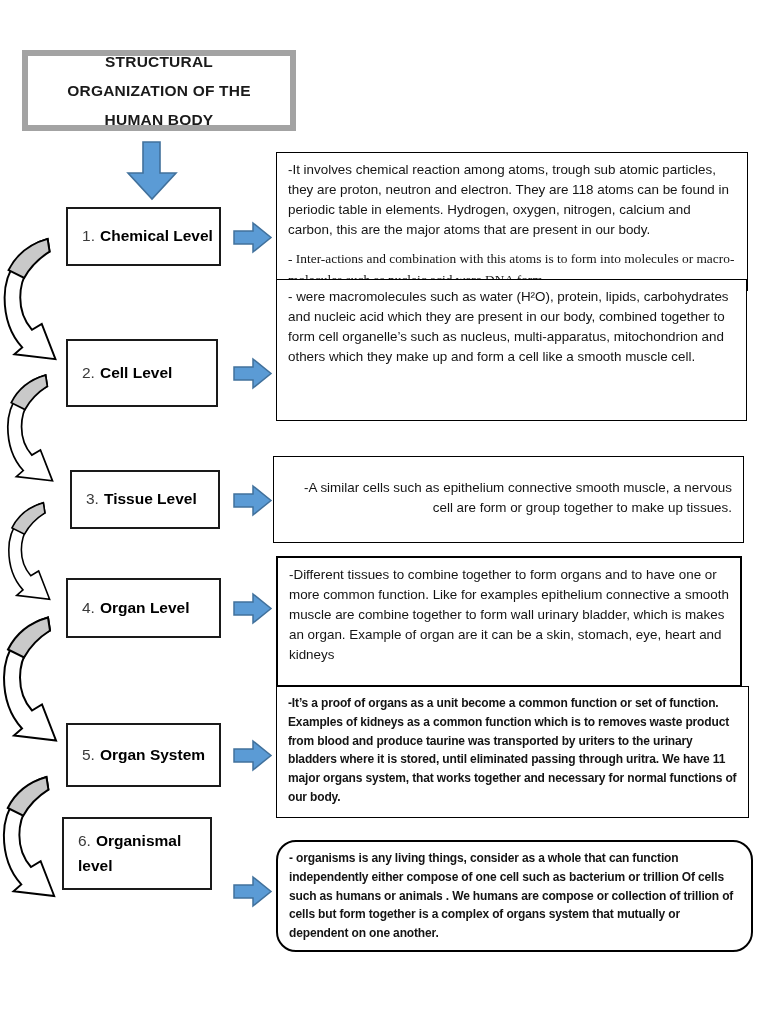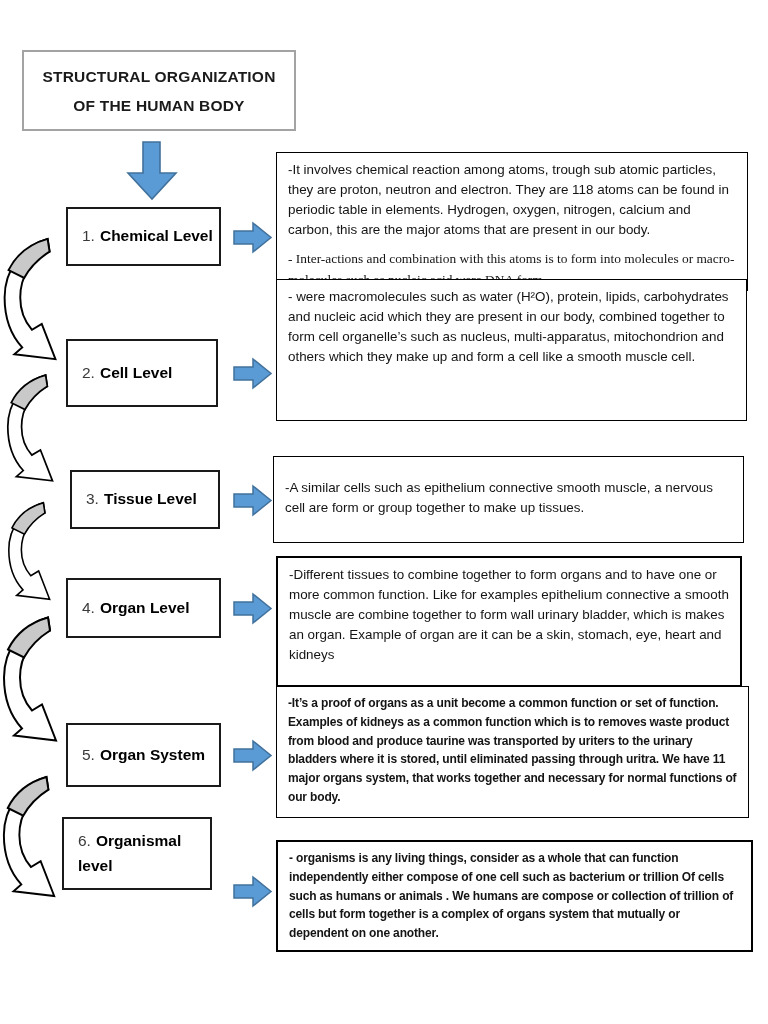--- a/index.html
+++ b/index.html
@@ -6,21 +6,21 @@
   #canvas{
     position:relative;
     width:768px;height:1024px;
     background:#ffffff;
     font-family:"Liberation Sans", sans-serif;
     color:#1a1a1a;
     overflow:hidden;
   }
   .title-box{
     position:absolute;left:22px;top:50px;width:274px;height:81px;
-    border:2px solid #a3a3a3;background:#fff;
+    border:6px solid #a3a3a3;background:#fff;
     display:flex;align-items:center;justify-content:center;text-align:center;
     font-weight:700;font-size:15.5px;line-height:29px;letter-spacing:.2px;
     padding:0 18px;box-sizing:border-box;
   }
   .level-box{
     position:absolute;border:2px solid #1a1a1a;background:#fff;
     display:flex;align-items:center;
     padding-left:14px;padding-right:6px;box-sizing:border-box;
     font-size:15.5px;line-height:1.55;
   }
@@ -44,21 +44,21 @@
 <div id="canvas">
 
   <div class="title-box">STRUCTURAL ORGANIZATION OF THE HUMAN BODY</div>
 
   <div class="arrow" style="left:126px;top:141px;">
     <svg width="52" height="60" viewBox="0 0 52 60">
       <path d="M17 1 h17 v31 h16 L26 58 L2 32 h15 Z" fill="#5B9BD5" stroke="#41719C" stroke-width="1.6"></path>
     </svg>
   </div>
 
-  <div class="level-box" style="left:66px;top:207px;width:155px;height:59px;">
+  <div class="level-box" style="left:66px;top:207px;width:155px;height:59px;justify-content:center;">
     <span><span class="num">1.</span><span class="name">Chemical Level</span></span>
   </div>
   <div class="arrow" style="left:233px;top:221px;">
     <svg width="40" height="33" viewBox="0 0 40 33">
       <path d="M1 10 h19 V2 L38 16.5 L20 31 v-8 H1 Z" fill="#5B9BD5" stroke="#41719C" stroke-width="1.5"></path>
     </svg>
   </div>
   <div class="desc-box" style="left:276px;top:152px;width:472px;height:139px;">
     <p>-It involves chemical reaction among atoms, trough sub atomic particles, they are proton, neutron and electron. They are 118 atoms can be found in periodic table in elements. Hydrogen, oxygen, nitrogen, calcium and carbon, this are the major atoms that are present in our body.</p>
     <p>- Inter-actions and combination with this atoms is to form into molecules or macro-molecules such as nucleic acid were DNA form.</p>
@@ -91,21 +91,21 @@
   </div>
 
   <div class="level-box" style="left:70px;top:470px;width:150px;height:59px;">
     <span><span class="num">3.</span><span class="name">Tissue Level</span></span>
   </div>
   <div class="arrow" style="left:233px;top:484px;">
     <svg width="40" height="33" viewBox="0 0 40 33">
       <path d="M1 10 h19 V2 L38 16.5 L20 31 v-8 H1 Z" fill="#5B9BD5" stroke="#41719C" stroke-width="1.5"></path>
     </svg>
   </div>
-  <div class="desc-box" style="left:273px;top:456px;width:471px;height:87px;">
+  <div class="desc-box" style="left:273px;top:456px;width:471px;height:87px;text-align:right;">
     <p style="margin-top:14px;">-A similar cells such as epithelium connective smooth muscle, a nervous cell are form or group together to make up tissues.</p>
   </div>
 
   <div class="arrow" style="left:0px;top:498px;">
     <svg width="60" height="106" viewBox="0 0 62 135">
       <path d="M48 6 C22 13 4 38 4 66 C4 88 11 105 22 117 L14 124 L56 129 L42 93 L32 99 C24 90 20 79 20 66 C20 44 32 26 50 19 Z" fill="#ffffff" stroke="#000" stroke-width="2"></path>
       <path d="M48 6 C30 11 16 22 8 38 L24 46 C30 35 39 26 50 19 Z" fill="#c9c9c9" stroke="#000" stroke-width="2"></path>
     </svg>
   </div>
 
@@ -148,17 +148,17 @@
   </div>
 
   <div class="level-box" style="left:62px;top:817px;width:150px;height:73px;">
     <span><span class="num">6.</span><span class="name">Organismal level</span></span>
   </div>
   <div class="arrow" style="left:233px;top:875px;">
     <svg width="40" height="33" viewBox="0 0 40 33">
       <path d="M1 10 h19 V2 L38 16.5 L20 31 v-8 H1 Z" fill="#5B9BD5" stroke="#41719C" stroke-width="1.5"></path>
     </svg>
   </div>
-  <div class="desc-box thick bold-text" style="left:276px;top:840px;width:477px;height:112px;">
+  <div class="desc-box thick bold-text" style="left:276px;top:840px;width:477px;height:112px;border-radius:20px;">
     <p>- organisms is any living things, consider as a whole that can function independently either compose of one cell such as bacterium or trillion Of cells such as humans or animals . We humans are compose or collection of trillion of cells but form together is a complex of organs system that mutually or dependent on one another.</p>
   </div>
 
 </div>
 
 </body></html>

